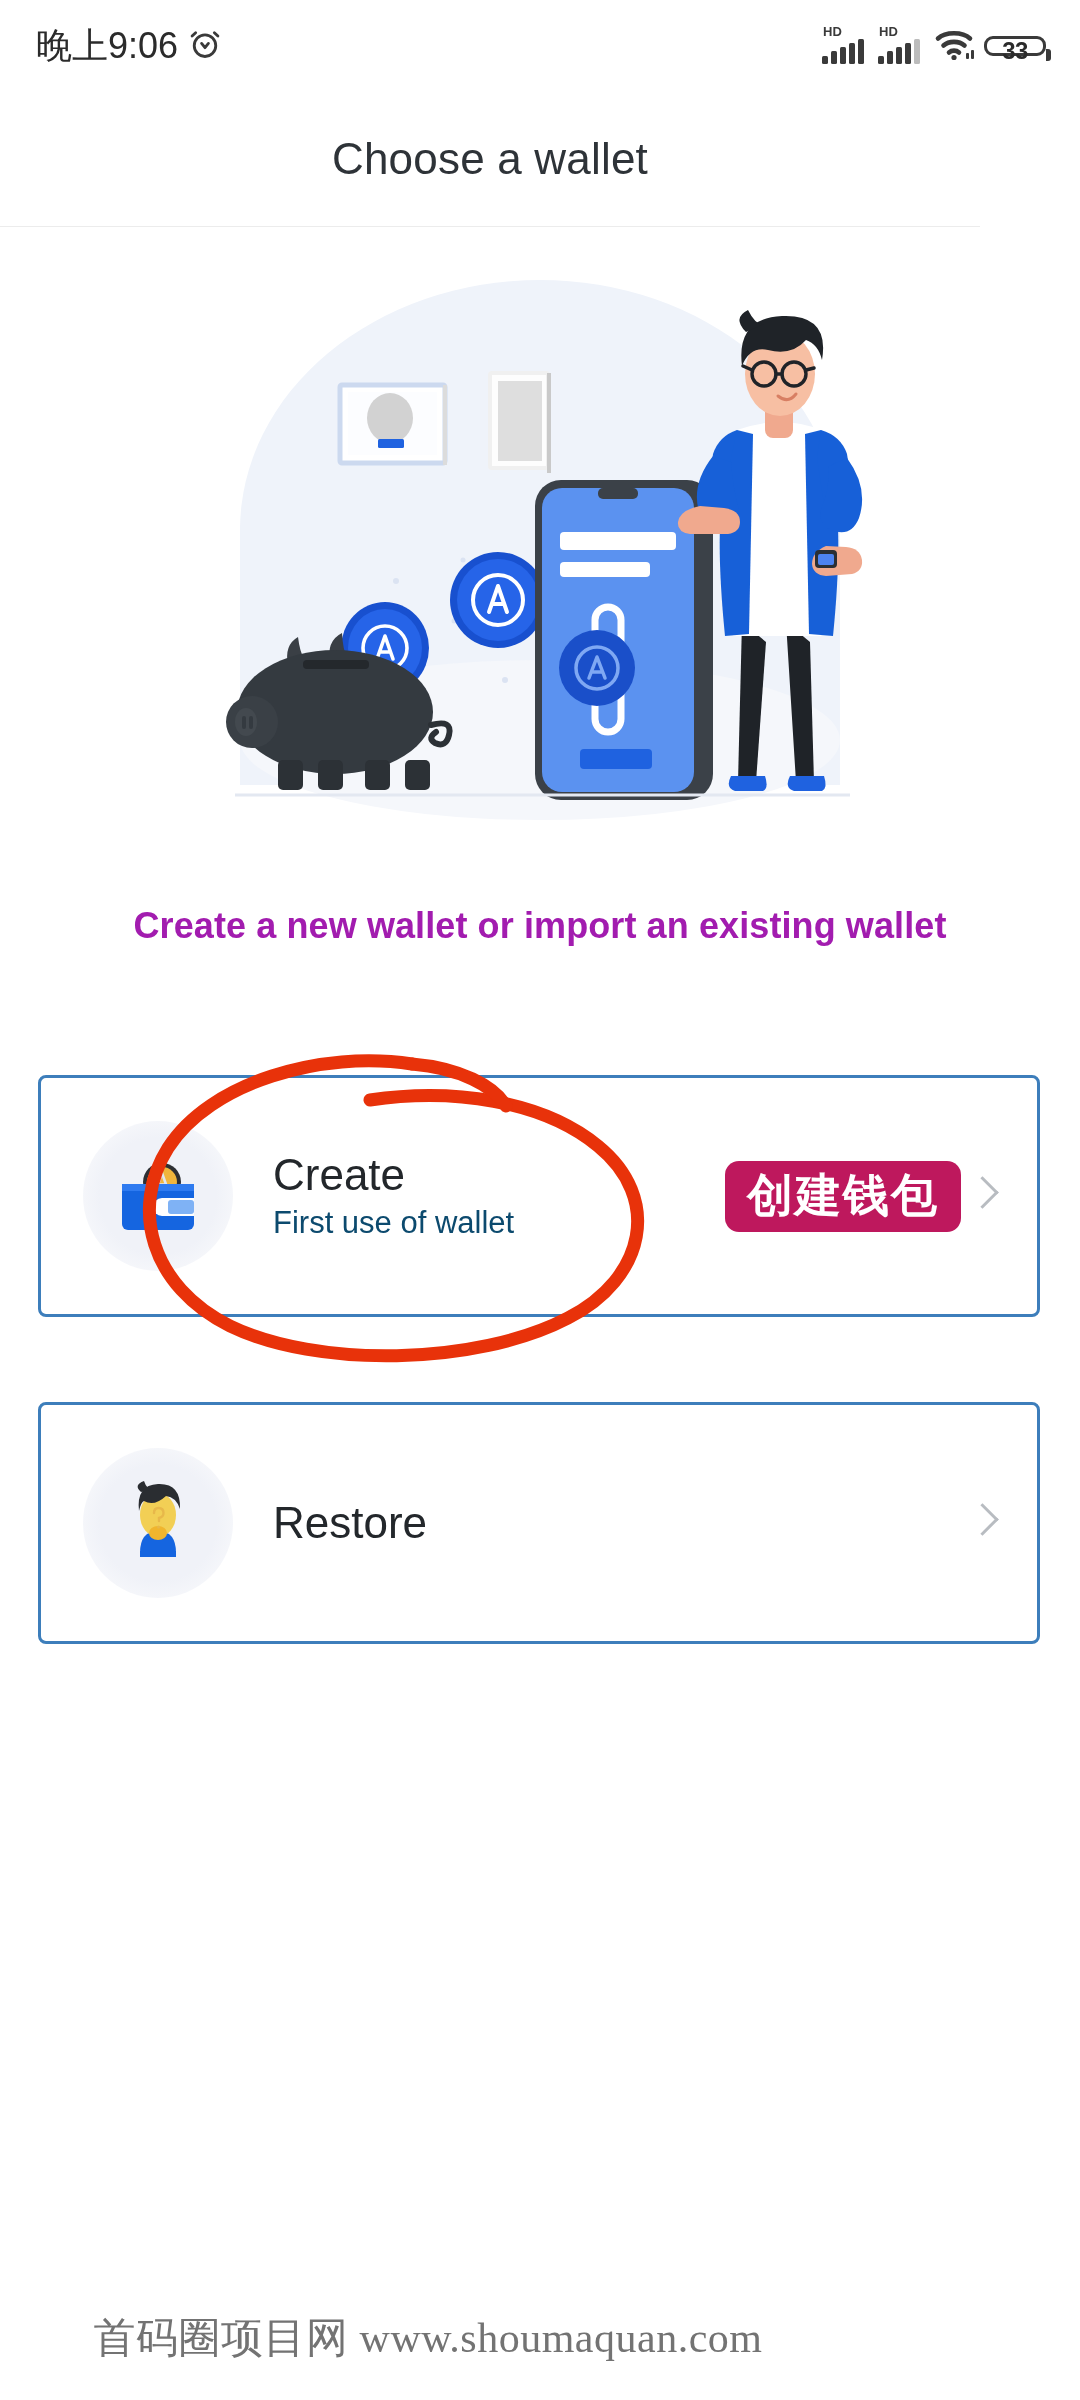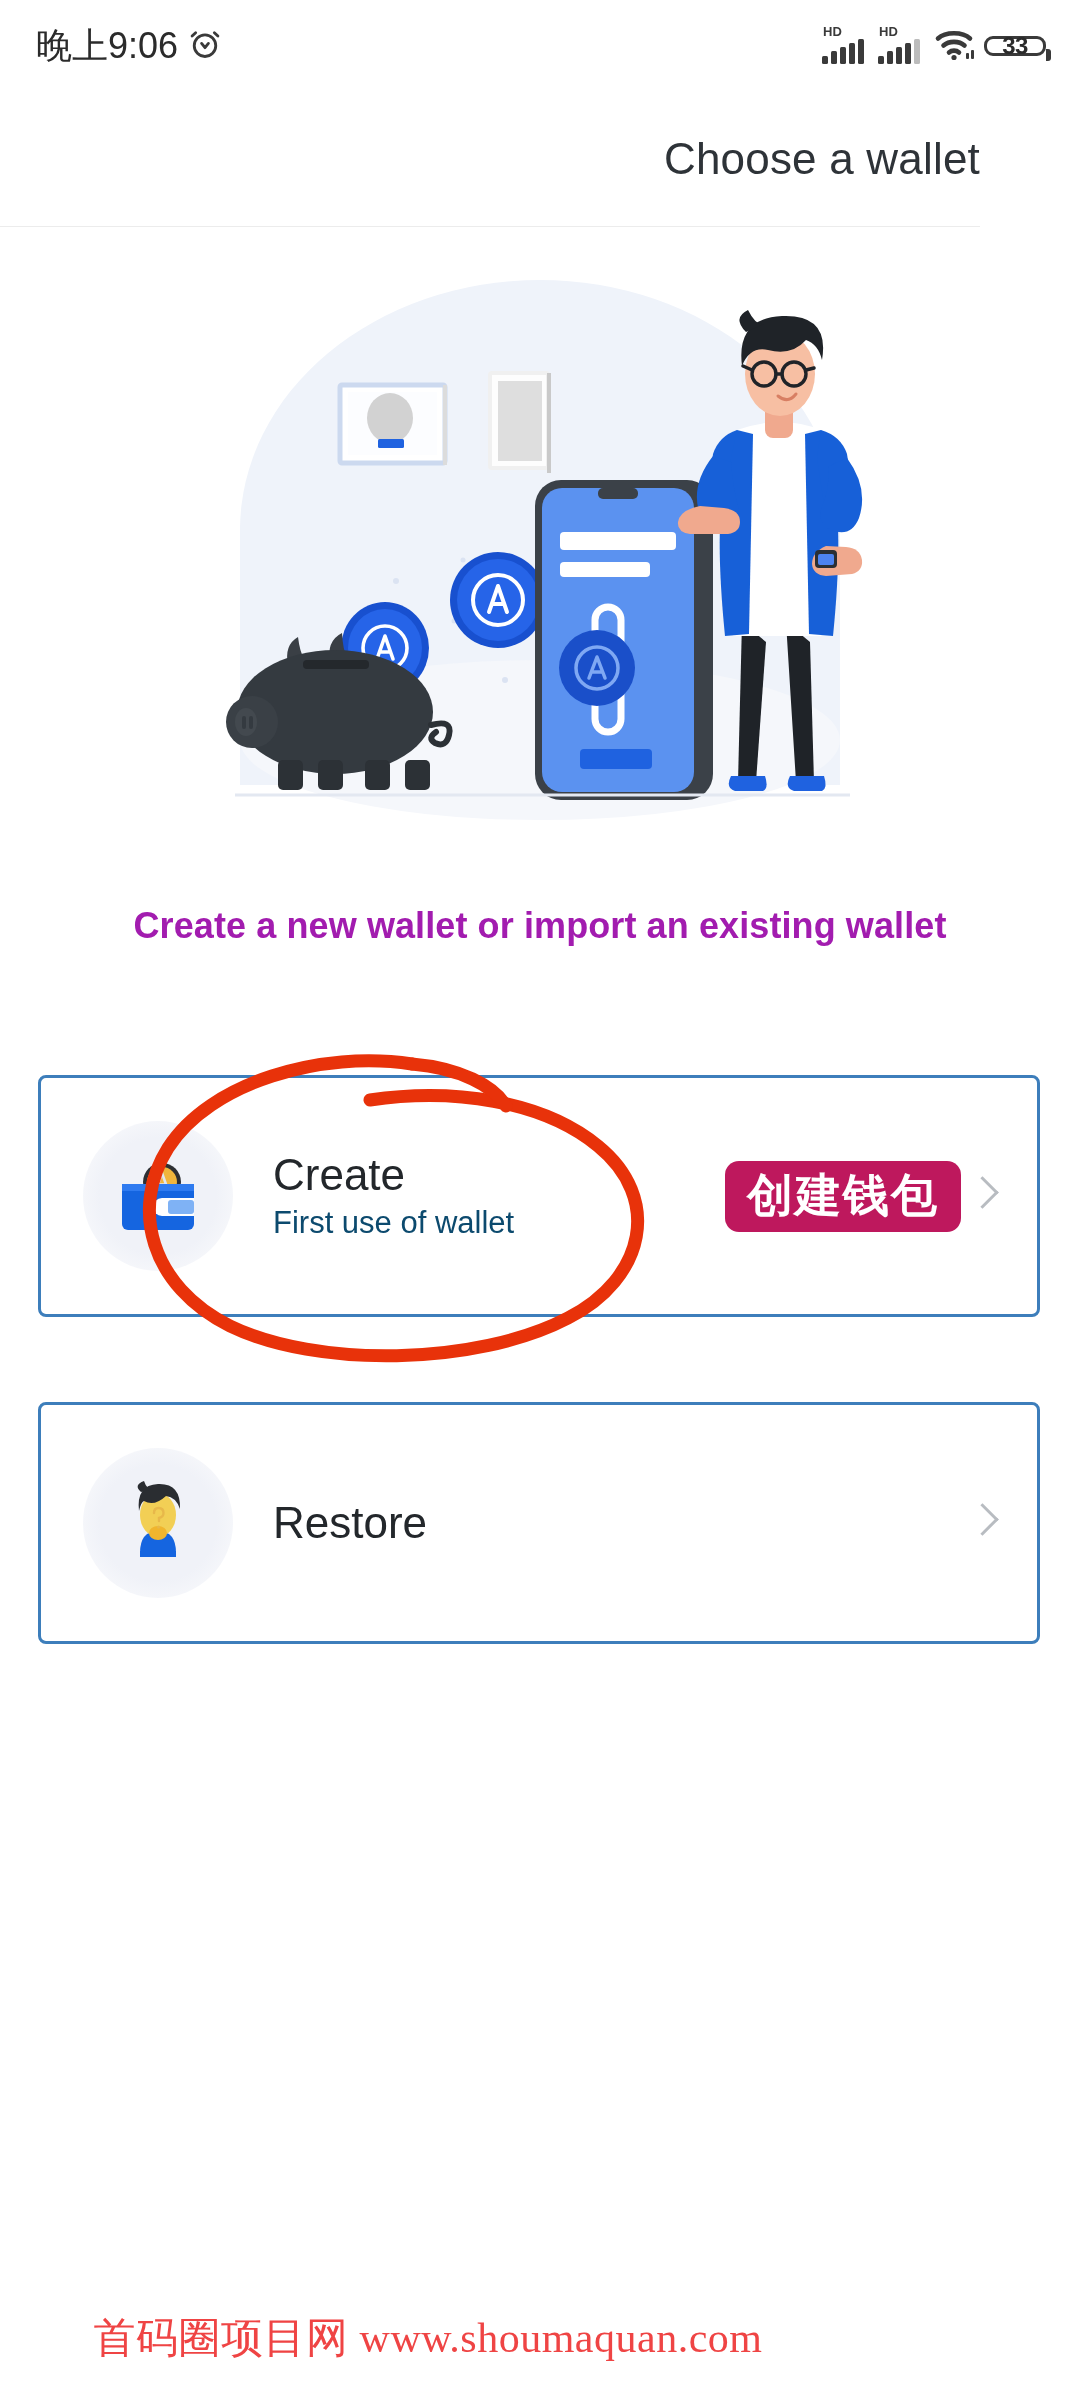--- a/index.html
+++ b/index.html
@@ -49,21 +49,21 @@
   }
   .signal-group { display: block; }
   .wifi-icon { display: block; }
   .battery {
     position: relative;
     width: 62px;
     height: 20px;
     border: 3px solid #3a3a3a;
     border-radius: 9px;
     display: flex;
-    align-items: center;
+    align-items: flex-start;
     justify-content: center;
     margin-left: 3px;
   }
   .battery::after {
     content: "";
     position: absolute;
     right: -8px;
     top: 10px;
     width: 5px;
     height: 12px;
@@ -79,21 +79,21 @@
   }
 
   
   #header {
     position: absolute;
     top: 92px; left: 0;
     width: 980px;
     height: 135px;
     display: flex;
     align-items: center;
-    justify-content: flex-end;
+    justify-content: center;
     border-bottom: 1.5px solid #ececec;
     background: #fff;
   }
   #page-title {
     font-size: 44px;
     color: #2e3338;
     font-weight: 400;
     letter-spacing: 0.2px;
   }
 
@@ -210,21 +210,21 @@
   #annotation svg { display: block; width: 100%; height: 100%; }
 
   
   #footer-watermark {
     position: absolute;
     bottom: 34px; left: 0;
     width: 856px;
     text-align: center;
     font-family: "Liberation Serif", "DejaVu Serif", serif;
     font-size: 42px;
-    color: #ef4444;
+    color: #737373;
     letter-spacing: 0.5px;
     margin-top: 20px;
   }
 </style>
 </head>
 <body>
 
 <div id="screen">
 
   <div id="status-bar">

